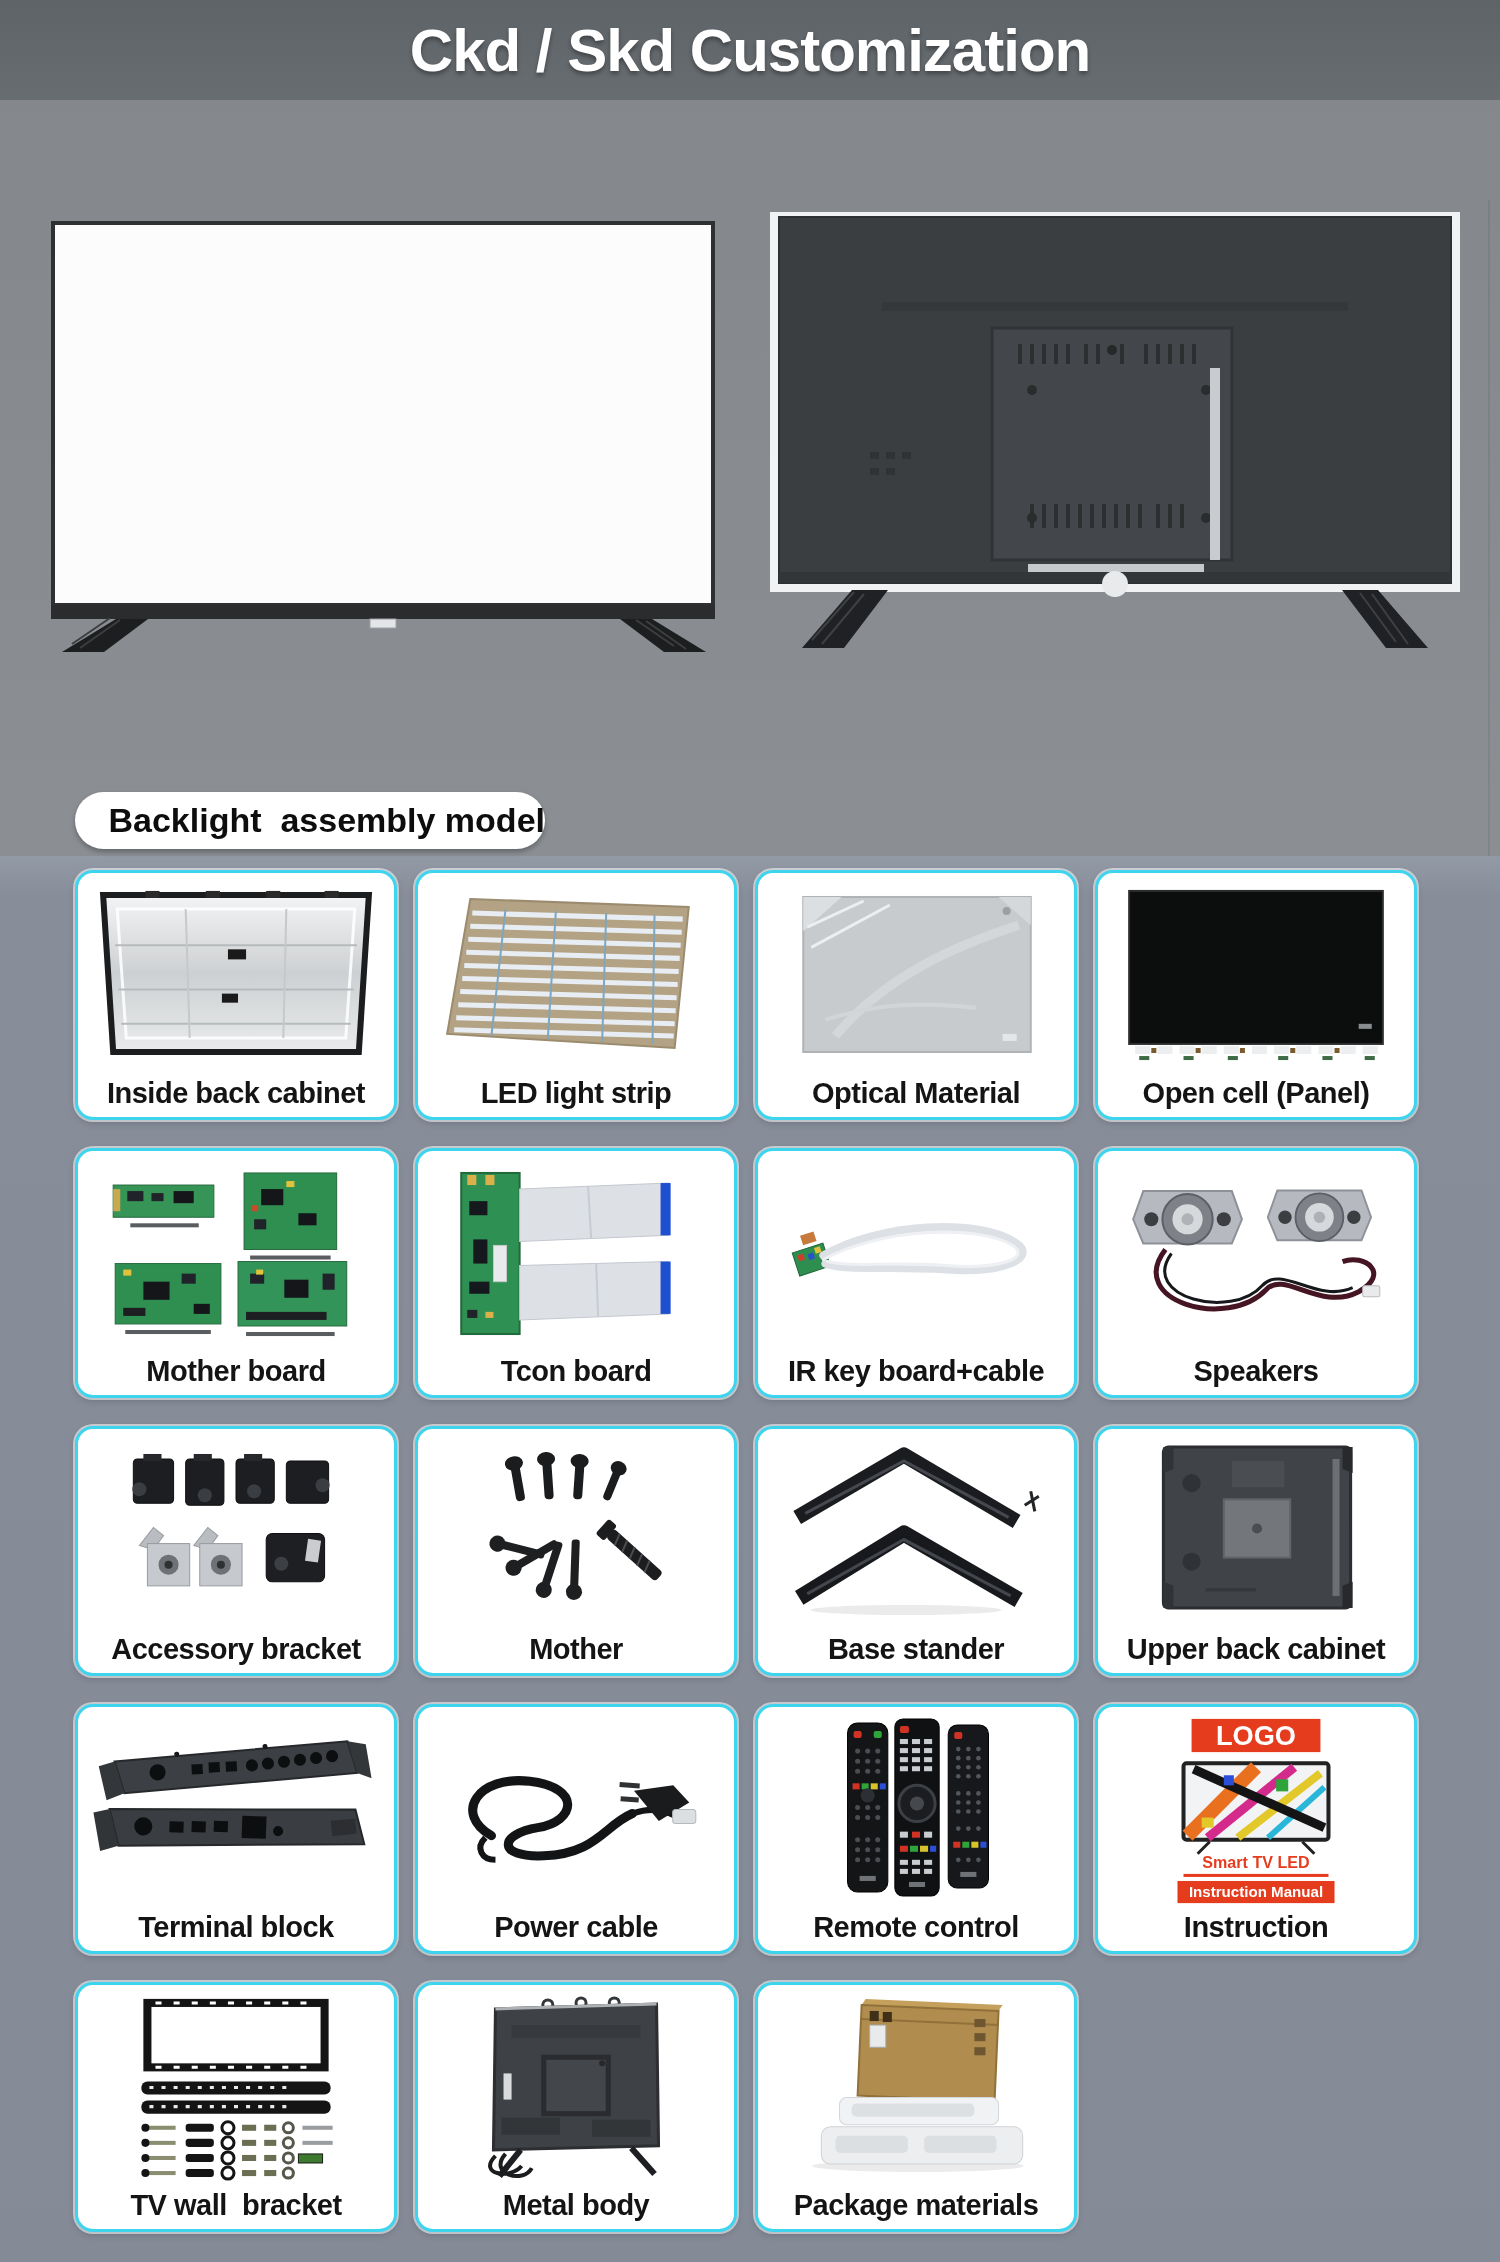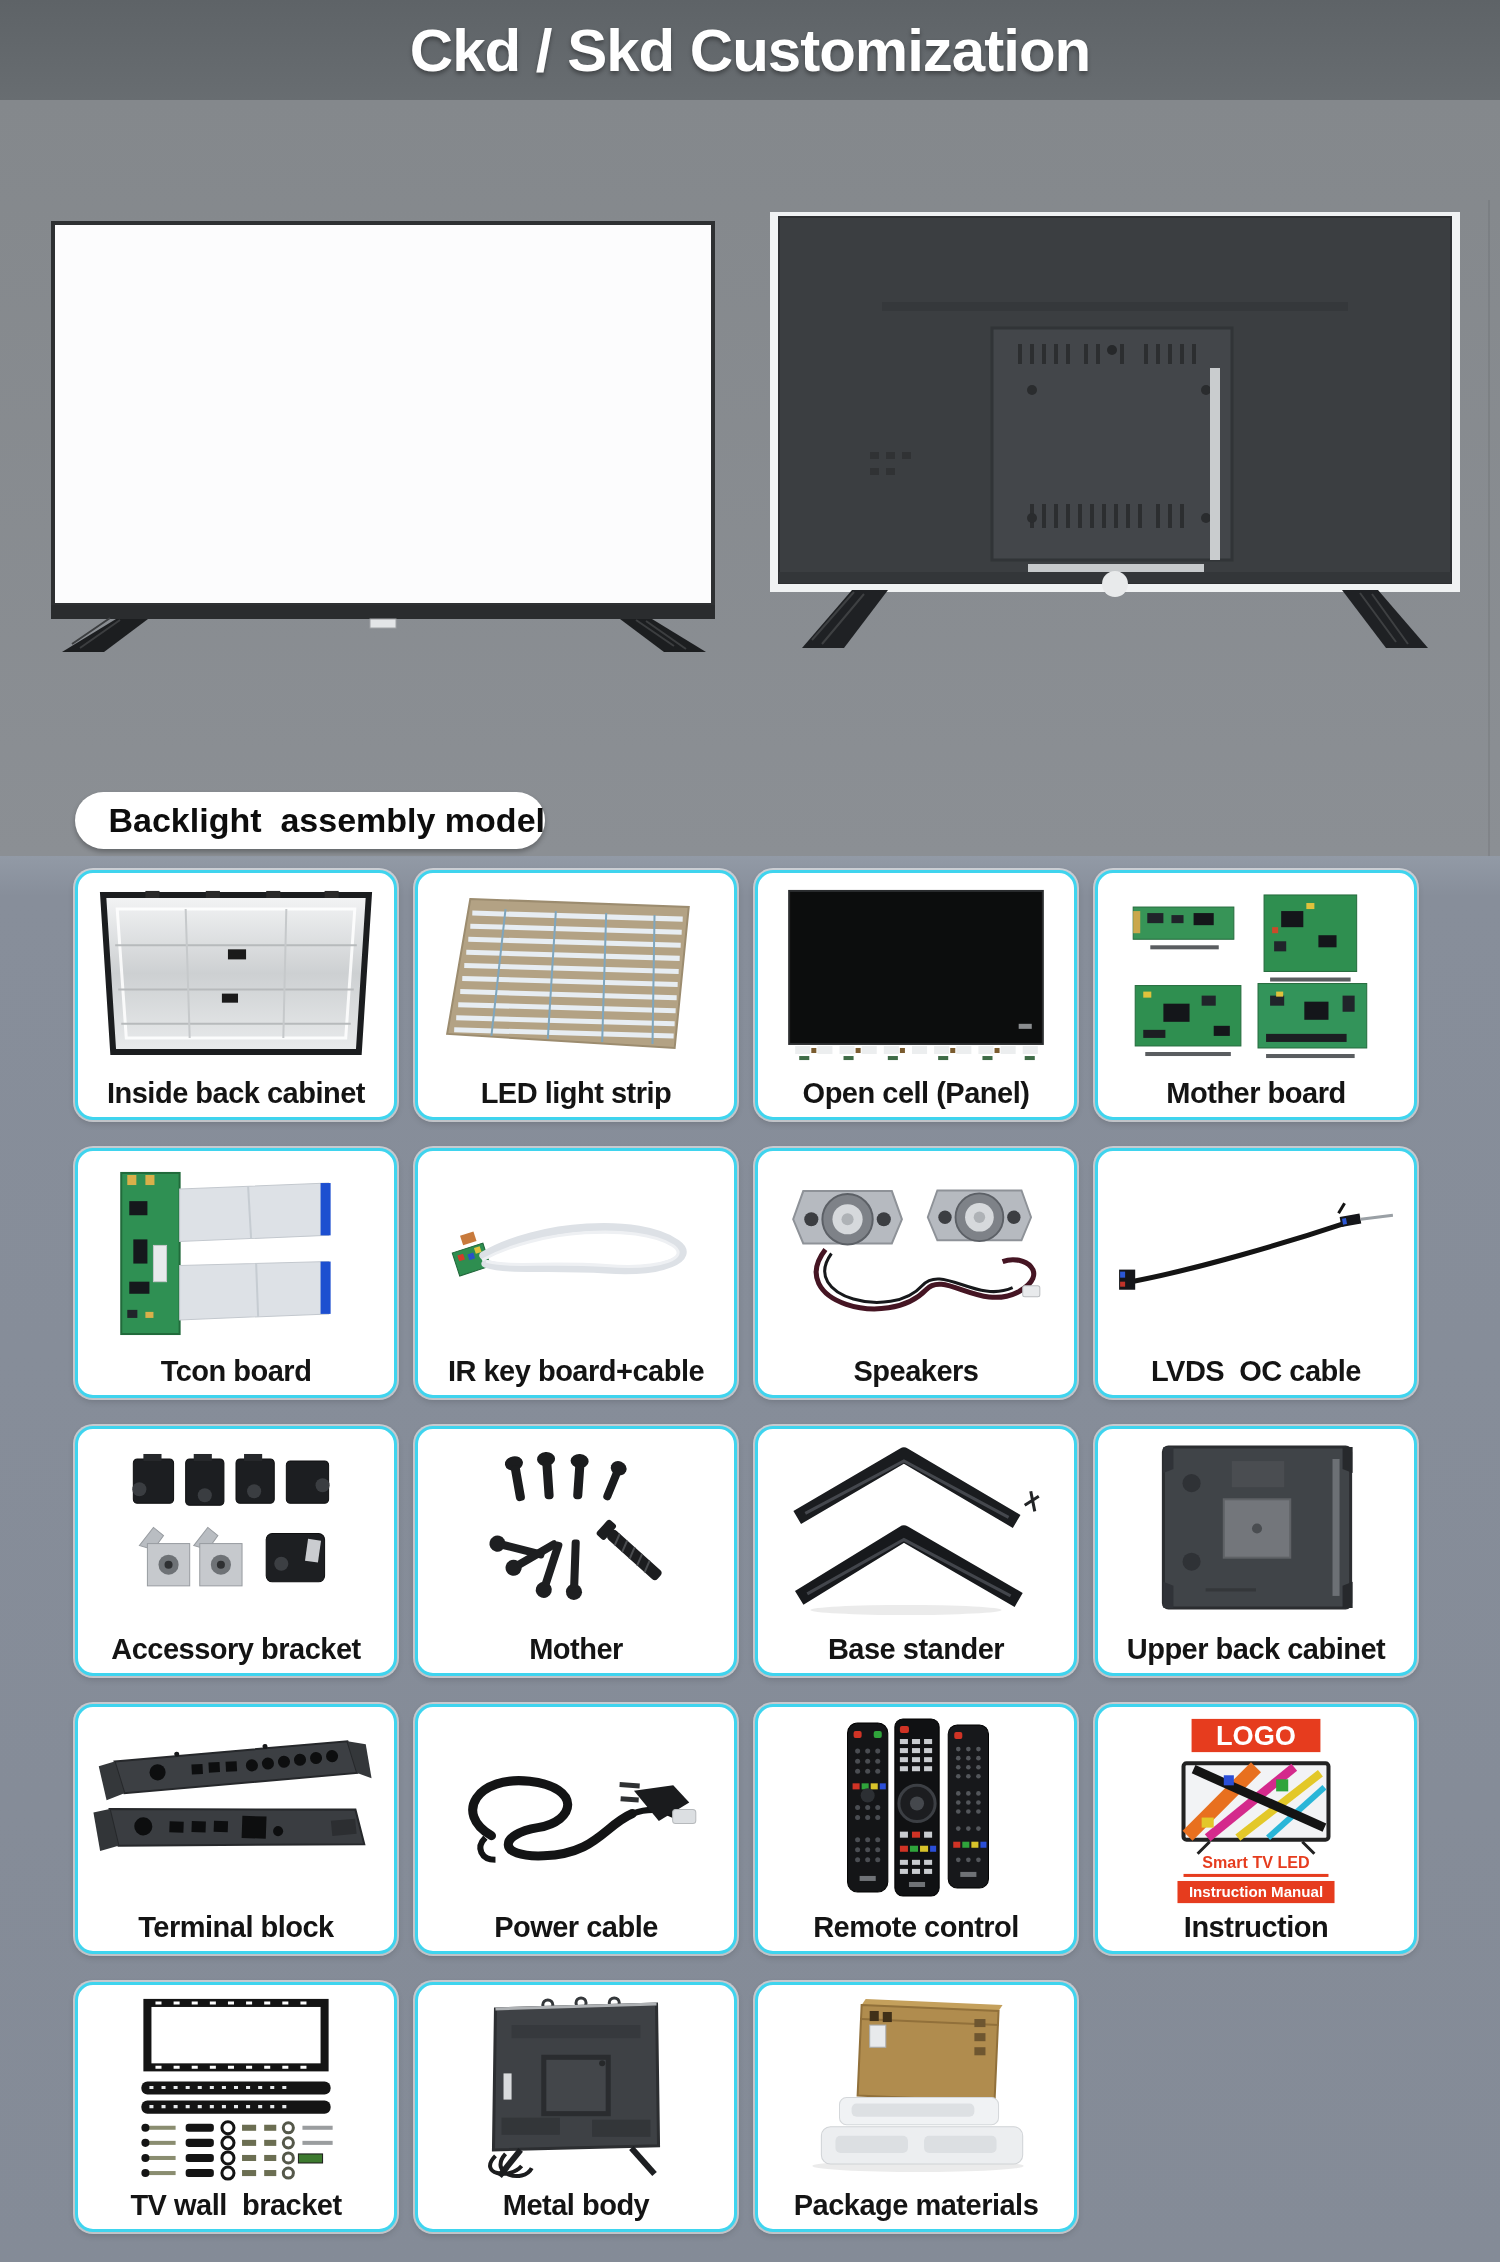--- a/index.html
+++ b/index.html
@@ -122,20 +122,35 @@
             <path d="M29,146 L247,152"></path>
         </g>
         <g stroke="#7fa6bd" stroke-width="2">
           <path d="M80,26 L66,152 M130,28 L122,155 M180,30 L176,158 M228,32 L226,160"></path>
         </g>
       </svg>
     </div>
     <div class="card-label">LED light strip</div>
   </div>
 
+  <div class="card">
+    <div class="card-image">
+      <svg viewBox="0 0 300 185">
+        <rect x="38" y="14" width="226" height="154" fill="#c8cbcd" stroke="#b0b3b5" stroke-width="2"></rect>
+        <polygon points="38,14 76,14 38,48" fill="#dcdfe1"></polygon>
+        <polygon points="232,14 264,14 264,42" fill="#d5d8da"></polygon>
+        <path d="M42,44 L98,18 M46,64 L124,22" stroke="#eceeef" stroke-width="3"></path>
+        <path d="M70,152 C120,92 190,62 252,42" stroke="#d7dadc" stroke-width="9" fill="none" opacity=".8"></path>
+        <path d="M60,136 C110,120 150,118 210,124" stroke="#d2d5d7" stroke-width="4" fill="none"></path>
+        <circle cx="240" cy="28" r="4" fill="#9aa0a4"></circle>
+        <rect x="236" y="150" width="14" height="7" fill="#e4e6e8"></rect>
+      </svg>
+    </div>
+    <div class="card-label">Optical Material</div>
+  </div>
 
   <div class="card">
     <div class="card-image">
       <svg viewBox="0 0 300 185">
         <rect x="24" y="8" width="252" height="152" fill="#0c0d0d" stroke="#2b2d2f" stroke-width="2"></rect>
         <rect x="252" y="140" width="13" height="5" fill="#8a8d8f"></rect>
         <g fill="#eceeef">
           <rect x="30" y="162" width="15" height="8"></rect>
             <rect x="52" y="162" width="15" height="8"></rect>
             <rect x="74" y="162" width="15" height="8"></rect>
@@ -263,37 +278,20 @@
             <circle cx="0" cy="0" r="6" fill="#aeb2b6"></circle>
           <circle cx="-36" cy="0" r="7" fill="#3c3e42"></circle>
             <circle cx="36" cy="0" r="7" fill="#3c3e42"></circle>
         </g>
         <rect x="256" y="124" width="17" height="11" rx="2" fill="#e8eaec" stroke="#b9bcbf"></rect>
       </svg>
     </div>
     <div class="card-label">Speakers</div>
   </div>
 
-  <div class="card">
-    <div class="card-image">
-      <svg viewBox="0 0 300 185">
-        <path d="M26,120 C90,108 178,82 238,62" fill="none" stroke="#141414" stroke-width="5"></path>
-        <rect x="14" y="108" width="16" height="20" fill="#15161a"></rect>
-        <rect x="15" y="110" width="5" height="6" fill="#2b57d6"></rect>
-          <rect x="15" y="120" width="5" height="5" fill="#c0332a"></rect>
-        <g transform="rotate(-10 244 60)">
-            <rect x="234" y="54" width="20" height="10" fill="#15161a"></rect>
-            <rect x="236" y="56" width="4" height="6" fill="#2b57d6"></rect>
-          </g>
-        <path d="M254,58 L286,54" stroke="#9aa0a5" stroke-width="3"></path>
-        <path d="M232,52 l6,-10" stroke="#141414" stroke-width="3"></path>
-      </svg>
-    </div>
-    <div class="card-label">LVDS  OC cable</div>
-  </div>
 
   <div class="card">
     <div class="card-image">
       <svg viewBox="0 0 300 185">
         <g>
           <g transform="translate(48,20)">
               <rect width="40" height="44" rx="4" fill="#1c1e21" stroke="#0e0f10"></rect>
               <circle cx="6" cy="30" r="7" fill="#3a3d41"></circle>
               <rect x="10" y="-5" width="18" height="7" fill="#26282b"></rect>
             </g>

